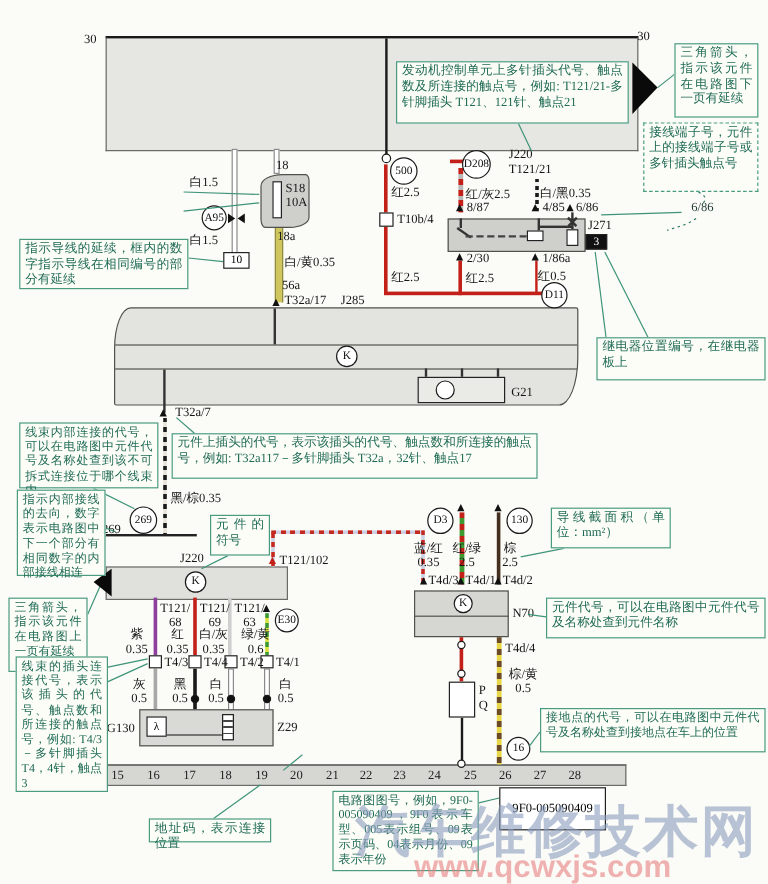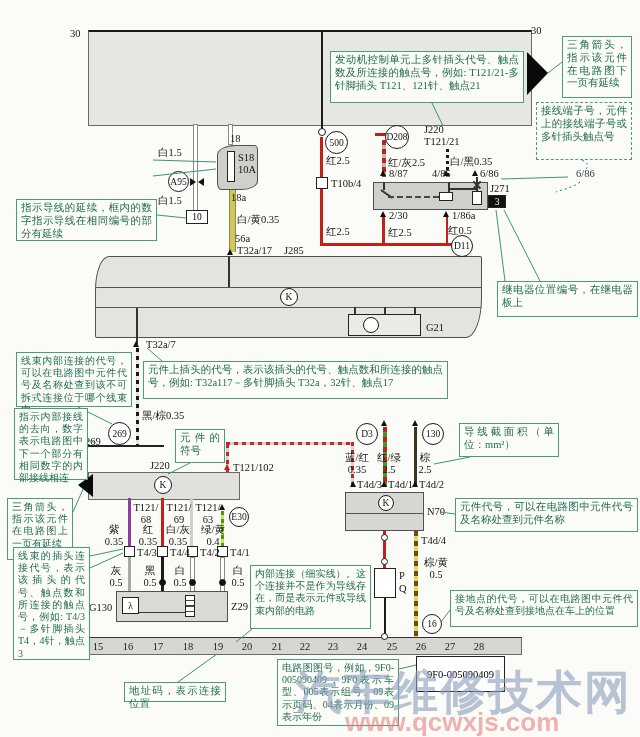--- a/index.html
+++ b/index.html
@@ -93,21 +93,21 @@
   <div class="t" style="left:388px;top:157px">红/灰2.5</div>
 
   <div class="t" style="left:424px;top:124px">J220</div>
   <div class="t" style="left:424px;top:136px">T121/21</div>
   <div class="w dash-whiteblack" style="left:446px;top:149px;width:2.5px;height:28px"></div>
   <div class="t" style="left:450px;top:156px">白/黑0.35</div>
 
   <div class="au" style="left:380px;top:170px"></div>
   <div class="t" style="left:389px;top:168px">8/87</div>
   <div class="au" style="left:443px;top:170px"></div>
-  <div class="t" style="left:432px;top:168px">4/85</div>
+  <div class="t" style="left:452px;top:168px">4/85</div>
   <div class="au" style="left:472px;top:170px"></div>
   <div class="t" style="left:480px;top:168px">6/86</div>
 
   <div class="cbox" style="left:373px;top:182px;width:115px;height:28px"></div>
   <div class="hline" style="left:383px;top:182px;width:2px;height:8px"></div>
   <div class="hline" style="left:381px;top:189px;width:14px;height:2px;transform:rotate(35deg);transform-origin:left center"></div>
   <div class="w" style="left:388px;top:196px;width:51px;height:0;border-top:2px dashed #444"></div>
   <div class="box" style="left:439px;top:192px;width:14px;height:9px"></div>
   <div class="hline" style="left:448px;top:182px;width:2px;height:11px"></div>
   <div class="hline" style="left:449px;top:188px;width:28px;height:1.5px"></div>
@@ -191,21 +191,21 @@
   <div class="t wl" style="left:193px;top:502px;width:30px">T121/
 63</div>
 
   <div class="t wl" style="left:100px;top:524px;width:28px">紫
 0.35</div>
   <div class="t wl" style="left:134px;top:524px;width:28px">红
 0.35</div>
   <div class="t wl" style="left:162px;top:524px;width:32px">白/灰
 0.35</div>
   <div class="t wl" style="left:196px;top:524px;width:34px">绿/黄
-0.4</div>
+0.6</div>
 
   <div class="box" style="left:124px;top:546px;width:11px;height:11px"></div>
   <div class="t" style="left:137px;top:547px">T4/3</div>
   <div class="box" style="left:157px;top:546px;width:11px;height:11px"></div>
   <div class="t" style="left:170px;top:547px">T4/4</div>
   <div class="box" style="left:187px;top:546px;width:11px;height:11px"></div>
   <div class="t" style="left:200px;top:547px">T4/2</div>
   <div class="box" style="left:217px;top:546px;width:11px;height:11px"></div>
   <div class="t" style="left:230px;top:547px">T4/1</div>
 
@@ -313,21 +313,20 @@
   <div class="t" style="left:576px;top:168px;color:#1f3b35">6/86</div>
   <div class="co" style="left:497px;top:281px;width:141px;height:36px">继电器位置编号，在继电器板上</div>
   <div class="co" style="left:16px;top:352px;width:116px;height:55px;font-size:10px">线束内部连接的代号，可以在电路图中元件代号及名称处查到该不可拆式连接位于哪个线束内</div>
   <div class="co" style="left:14px;top:408px;width:74px;height:72px;font-size:10px">指示内部接线的去向，数字表示电路图中下一个部分有相同数字的内部接线相连</div>
   <div class="co" style="left:143px;top:361px;width:305px;height:38px">元件上插头的代号，表示该插头的代号、触点数和所连接的触点号，例如: T32a117－多针脚插头 T32a，32针、触点17</div>
   <div class="co" style="left:175px;top:429px;width:50px;height:34px">元件的符号</div>
   <div class="co" style="left:7px;top:498px;width:66px;height:62px;font-size:10px">三角箭头，指示该元件在电路图上一页有延续</div>
   <div class="co" style="left:459px;top:423px;width:100px;height:34px">导线截面积（单位：mm²）</div>
   <div class="co" style="left:455px;top:498px;width:183px;height:34px">元件代号，可以在电路图中元件代号及名称处查到元件名称</div>
   <div class="co" style="left:13px;top:547px;width:77px;height:113px;font-size:10px">线束的插头连接代号，表示该插头的代号、触点数和所连接的触点号，例如: T4/3－多针脚插头T4，4针，触点3</div>
-  <div class="co" style="left:250px;top:565px;width:121px;height:64px;font-size:10px">内部连接（细实线）。这个连接并不是作为导线存在，而是表示元件或导线束内部的电路</div>
   <div class="co" style="left:450px;top:590px;width:188px;height:37px;font-size:10px">接地点的代号，可以在电路图中元件代号及名称处查到接地点在车上的位置</div>
   <div class="co" style="left:124px;top:682px;width:102px;height:20px">地址码，表示连接位置</div>
   <div class="co" style="left:277px;top:659px;width:122px;height:67px;font-size:10px">电路图图号，例如，9F0-005090409，9F0表示车型、005表示组号、09表示页码、04表示月份、09表示年份</div>
 
   <svg class="ov" width="640" height="737">
     <g stroke="#3e9478" stroke-width="1" fill="none">
       <line x1="432" y1="103" x2="443" y2="126"></line>
       <line x1="562" y1="62" x2="548" y2="73"></line>
       <line x1="568" y1="177" x2="501" y2="179"></line>
       <line x1="505" y1="281" x2="496" y2="210"></line>

